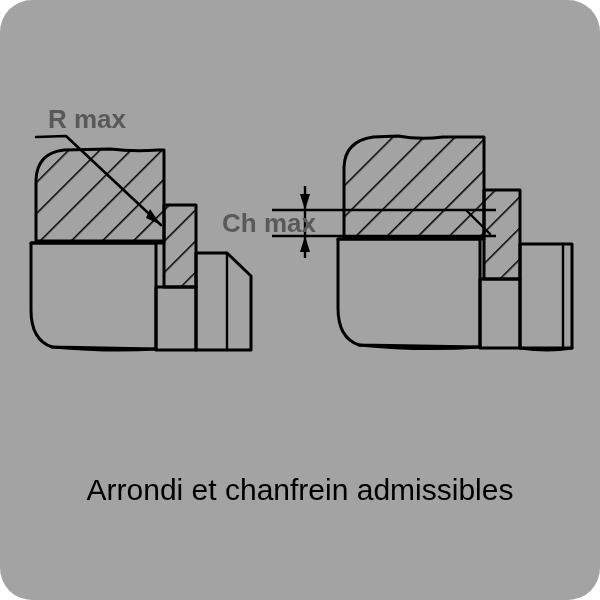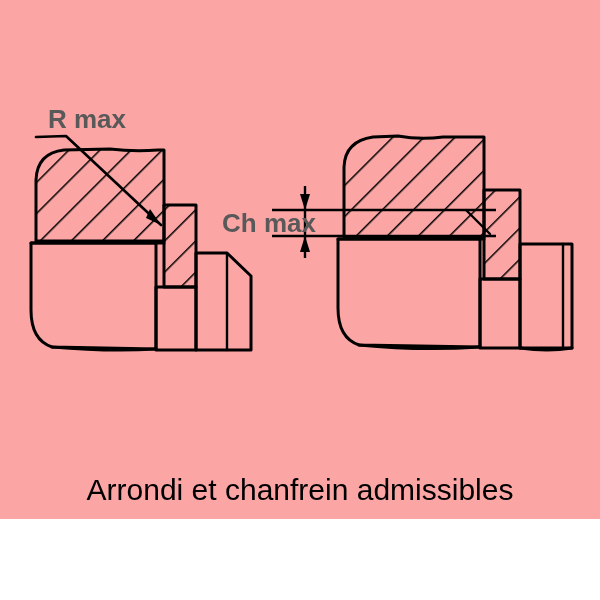--- a/index.html
+++ b/index.html
@@ -9,22 +9,23 @@
   }
   body {
     width: 600px;
     height: 600px;
     font-family: "Liberation Sans", sans-serif;
     overflow: hidden;
   }
   #figure-root {
     position: relative;
     width: 600px;
-    height: 519px;
-    background: #fca5a5;
+    height: 600px;
+    background: #a3a3a3;
+    border-radius: 32px;
   }
   #technical-drawing {
     display: block;
     width: 600px;
     height: 600px;
   }
   .caption-text {
     font-family: "Liberation Sans", sans-serif;
     font-size: 30px;
     fill: #000000;

